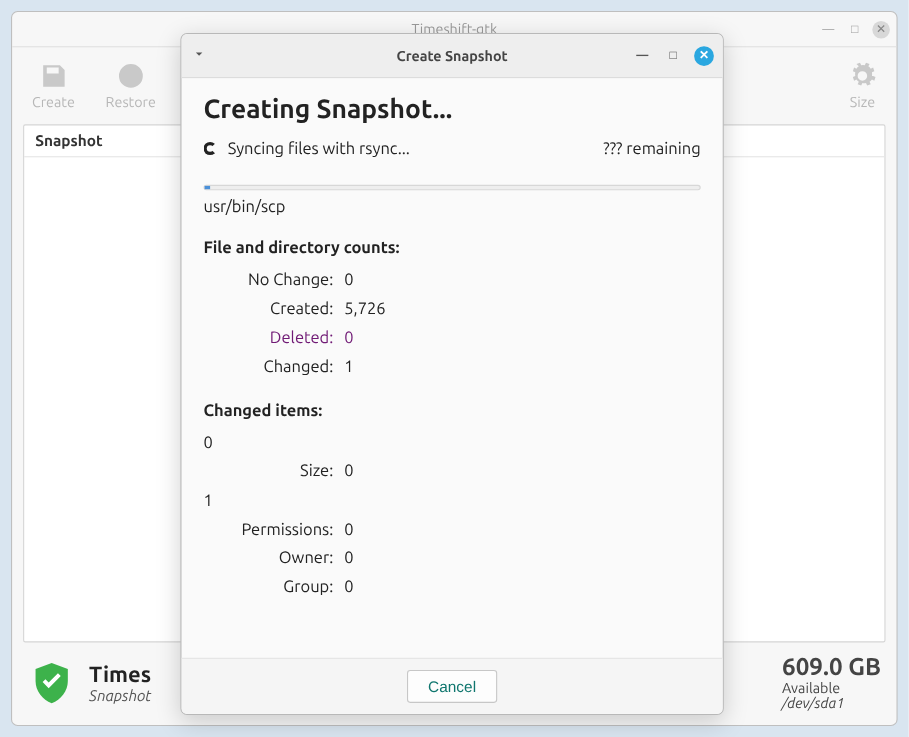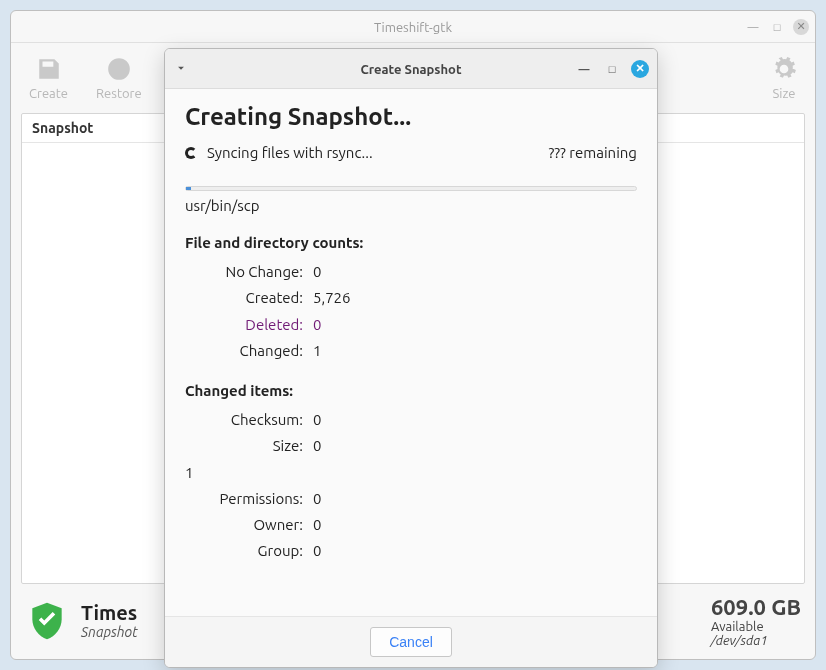--- a/index.html
+++ b/index.html
@@ -92,21 +92,21 @@
   .status-text { flex: 1; color: #222; }
   .status-text .t1 { font-size: 20px; font-weight: 700; }
   .status-text .t2 { font-size: 14px; font-style: italic; color: #555; }
   .status-right { text-align: left; font-size: 13px; color: #444; }
   .status-right .big { font-size: 22px; font-weight: 700; }
   .status-right .dev { font-style: italic; }
 
   
   .dialog {
     position: absolute;
-    top: 48px;
+    top: 30px;
     left: 164px;
     width: 494px;
     height: 620px;
     background: #fafafa;
     border: 1px solid #b8b8b8;
     border-radius: 6px;
     box-shadow: 0 6px 22px rgba(0,0,0,0.18);
     display: flex;
     flex-direction: column;
     overflow: hidden;
@@ -164,21 +164,21 @@
   .section-h { font-weight: 700; font-size: 15px; margin: 6px 0 8px 0; }
   .kv { display: flex; font-size: 15px; line-height: 1.75; }
   .kv .k { width: 118px; text-align: right; margin-right: 10px; }
   .kv.dim { color: #701a75; }
   .dlg-footer {
     padding: 10px; display: flex; justify-content: center;
     border-top: 1px solid #e5e5e5; background: #f5f5f5;
   }
   .btn {
     background: #fdfdfd; border: 1px solid #c7c7c7; border-radius: 3px;
-    padding: 6px 18px; font-size: 14px; color: #3b82f6;
+    padding: 6px 18px; font-size: 14px; color: #0f766e;
   }
 </style>
 </head>
 <body>
 
 <div class="main-window">
   <div class="main-titlebar">
     <span>Timeshift-gtk</span>
     <div class="controls">
       <span class="wc">—</span>
@@ -272,21 +272,20 @@
         <span class="k">Deleted:</span>
         <span>0</span>
       </div>
     <div class="kv">
         <span class="k">Changed:</span>
         <span>1</span>
       </div>
 
     <div class="section-h" style="margin-top:18px">Changed items:</div>
     <div class="kv">
-        <span class="k">Checksum:</span>
         <span>0</span>
       </div>
     <div class="kv">
         <span class="k">Size:</span>
         <span>0</span>
       </div>
     <div class="kv">
         <span>1</span>
       </div>
     <div class="kv">

